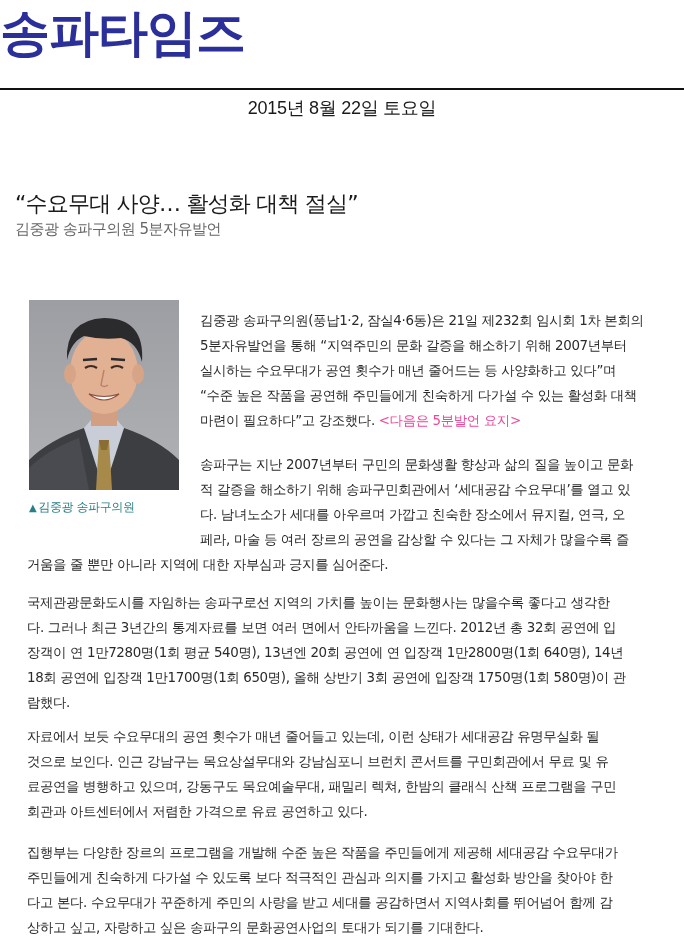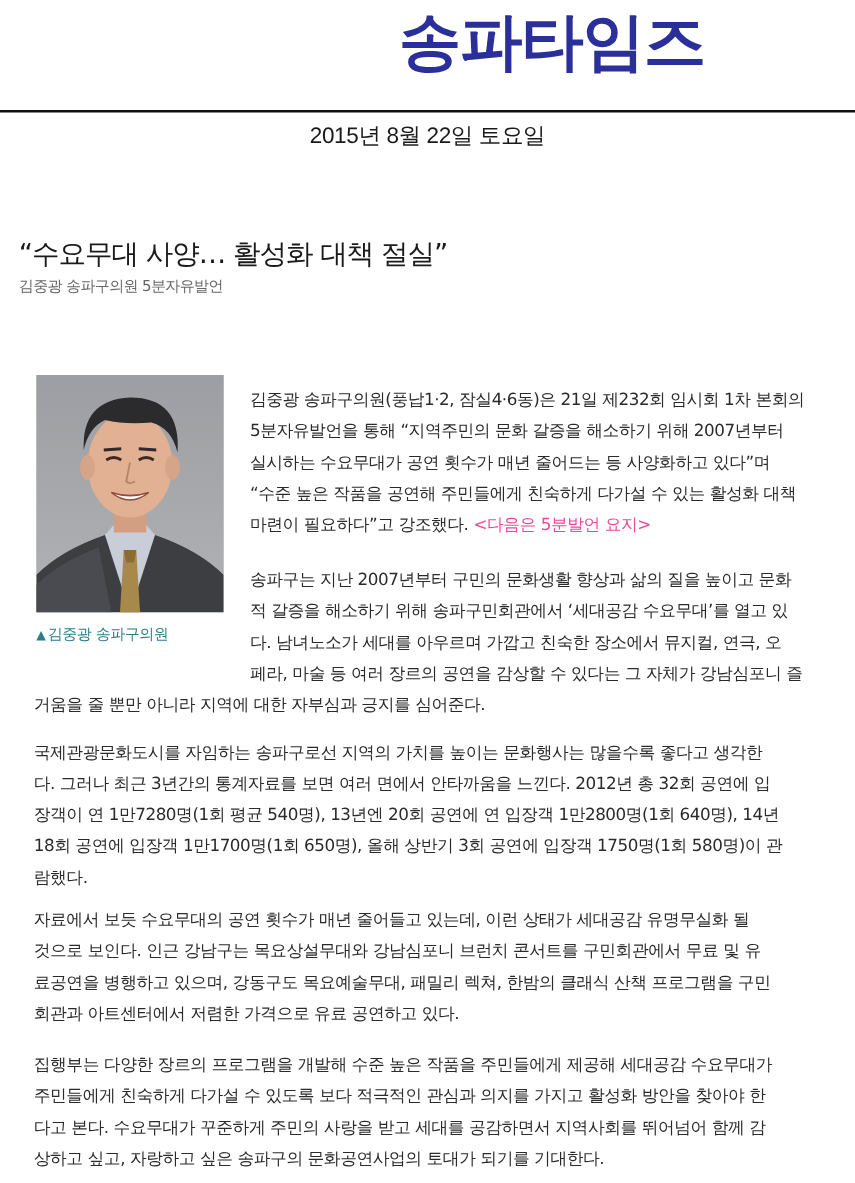--- a/index.html
+++ b/index.html
@@ -2,21 +2,21 @@
 <html><head>
 <meta charset="utf-8">
 <style>
   html, body { margin: 0; padding: 0; background: #ffffff; }
   body {
     width: 684px; height: 946px; position: relative; overflow: hidden;
     font-family: "DejaVu Sans", "Liberation Sans", sans-serif; color: #222222;
   }
   .masthead {
     position: absolute; left: 0; top: 0; width: 564px; height: 70px;
-    text-align: right;
+    text-align: left;
   }
   .masthead .logo {
     display: inline-block; margin-top: 2px;
     font-family: "DejaVu Sans", sans-serif; font-weight: bold;
     font-size: 50px; line-height: 62px; letter-spacing: -1px;
     color: #2b2f9a;
   }
   .rule {
     position: absolute; left: 0; top: 88px; width: 684px; height: 2px;
     background: #111111;
@@ -25,21 +25,21 @@
     position: absolute; left: 0; top: 96px; width: 684px; text-align: center;
     font-family: "Liberation Sans", sans-serif; font-size: 18px; line-height: 24px;
     color: #1a1a1a; letter-spacing: -0.3px;
   }
   .headline {
     position: absolute; left: 15px; top: 190px;
     font-size: 22px; line-height: 28px; letter-spacing: -0.8px; color: #1a1a1a;
   }
   .subhead {
     position: absolute; left: 15px; top: 219px;
-    font-size: 12px; line-height: 20px; color: #666666; letter-spacing: -0.5px;
+    font-size: 15px; line-height: 20px; color: #666666; letter-spacing: -0.5px;
   }
   .photo-wrap {
     position: absolute; left: 29px; top: 300px; width: 150px; height: 190px;
     background: linear-gradient(180deg, #9c9ea3 0%, #a5a7ab 45%, #b0b2b6 100%);
     overflow: hidden;
   }
   .photo-wrap svg { display: block; }
   .caption {
     position: absolute; left: 29px; top: 499px;
     font-size: 12px; line-height: 16px; color: #2a7f86; letter-spacing: -0.4px;
@@ -102,21 +102,21 @@
   <span class="line">5분자유발언을 통해 “지역주민의 문화 갈증을 해소하기 위해 2007년부터</span>
   <span class="line">실시하는 수요무대가 공연 횟수가 매년 줄어드는 등 사양화하고 있다”며</span>
   <span class="line">“수준 높은 작품을 공연해 주민들에게 친숙하게 다가설 수 있는 활성화 대책</span>
   <span class="line"><span>마련이 필요하다”고 강조했다.</span> <span class="link-blue">&lt;다음은 5분발언 요지&gt;</span></span>
 </p>
 
 <p class="p" style="left:188px; top:440px;">
   <span class="line">송파구는 지난 2007년부터 구민의 문화생활 향상과 삶의 질을 높이고 문화</span>
   <span class="line">적 갈증을 해소하기 위해 송파구민회관에서 ‘세대공감 수요무대’를 열고 있</span>
   <span class="line">다. 남녀노소가 세대를 아우르며 가깝고 친숙한 장소에서 뮤지컬, 연극, 오</span>
-  <span class="line">페라, 마술 등 여러 장르의 공연을 감상할 수 있다는 그 자체가 강남심포니 즐</span>
+  <span class="line">페라, 마술 등 여러 장르의 공연을 감상할 수 있다는 그 자체가 많을수록 즐</span>
 </p>
 <p class="p" style="left:15px; top:540px;text-align:center;">
   <span class="line">거움을 줄 뿐만 아니라 지역에 대한 자부심과 긍지를 심어준다.</span>
 </p>
 
 <p class="p" style="left:15px; top:578px;">
   <span class="line">국제관광문화도시를 자임하는 송파구로선 지역의 가치를 높이는 문화행사는 많을수록 좋다고 생각한</span>
   <span class="line">다. 그러나 최근 3년간의 통계자료를 보면 여러 면에서 안타까움을 느낀다. 2012년 총 32회 공연에 입</span>
   <span class="line">장객이 연 1만7280명(1회 평균 540명), 13년엔 20회 공연에 연 입장객 1만2800명(1회 640명), 14년</span>
   <span class="line">18회 공연에 입장객 1만1700명(1회 650명), 올해 상반기 3회 공연에 입장객 1750명(1회 580명)이 관</span>

